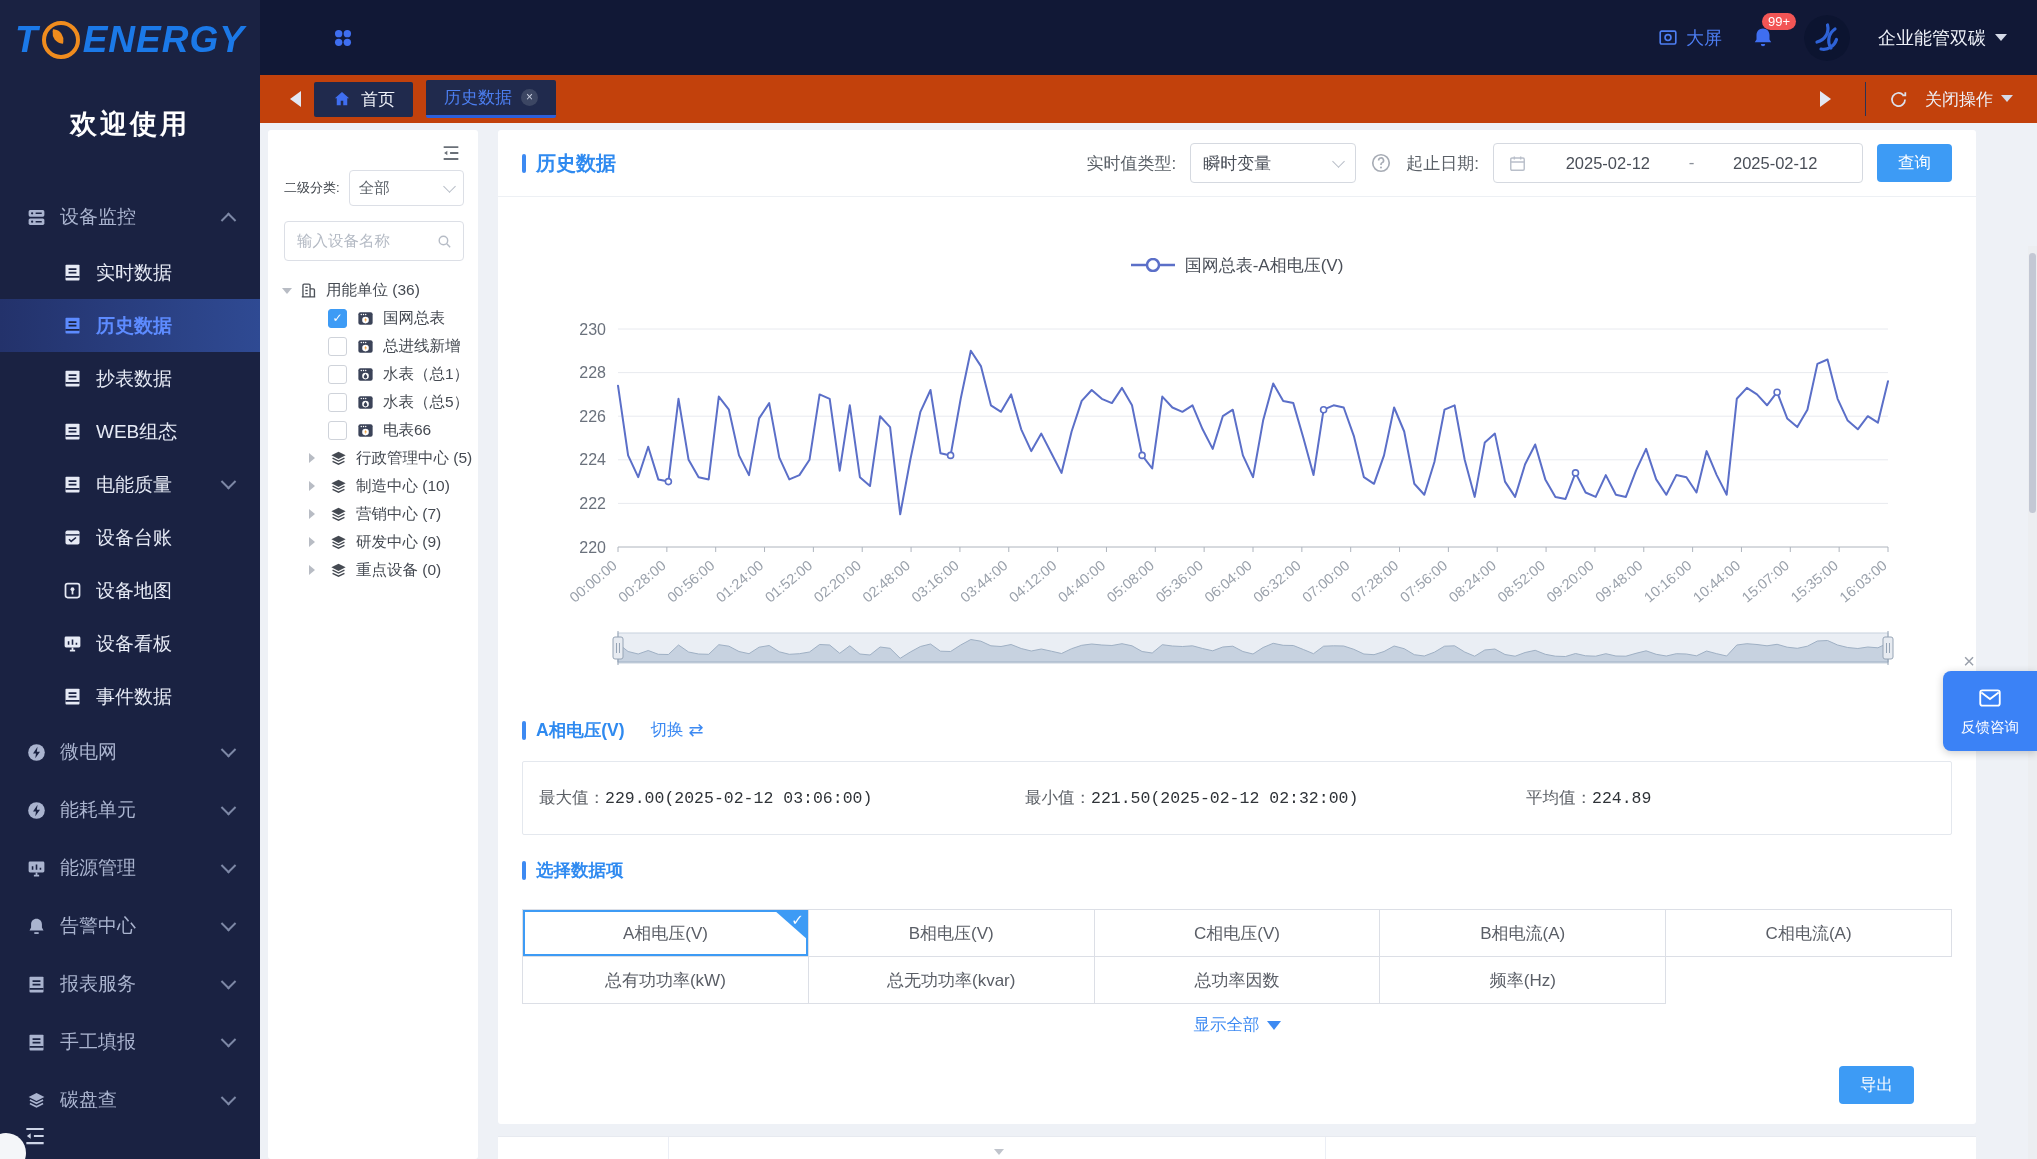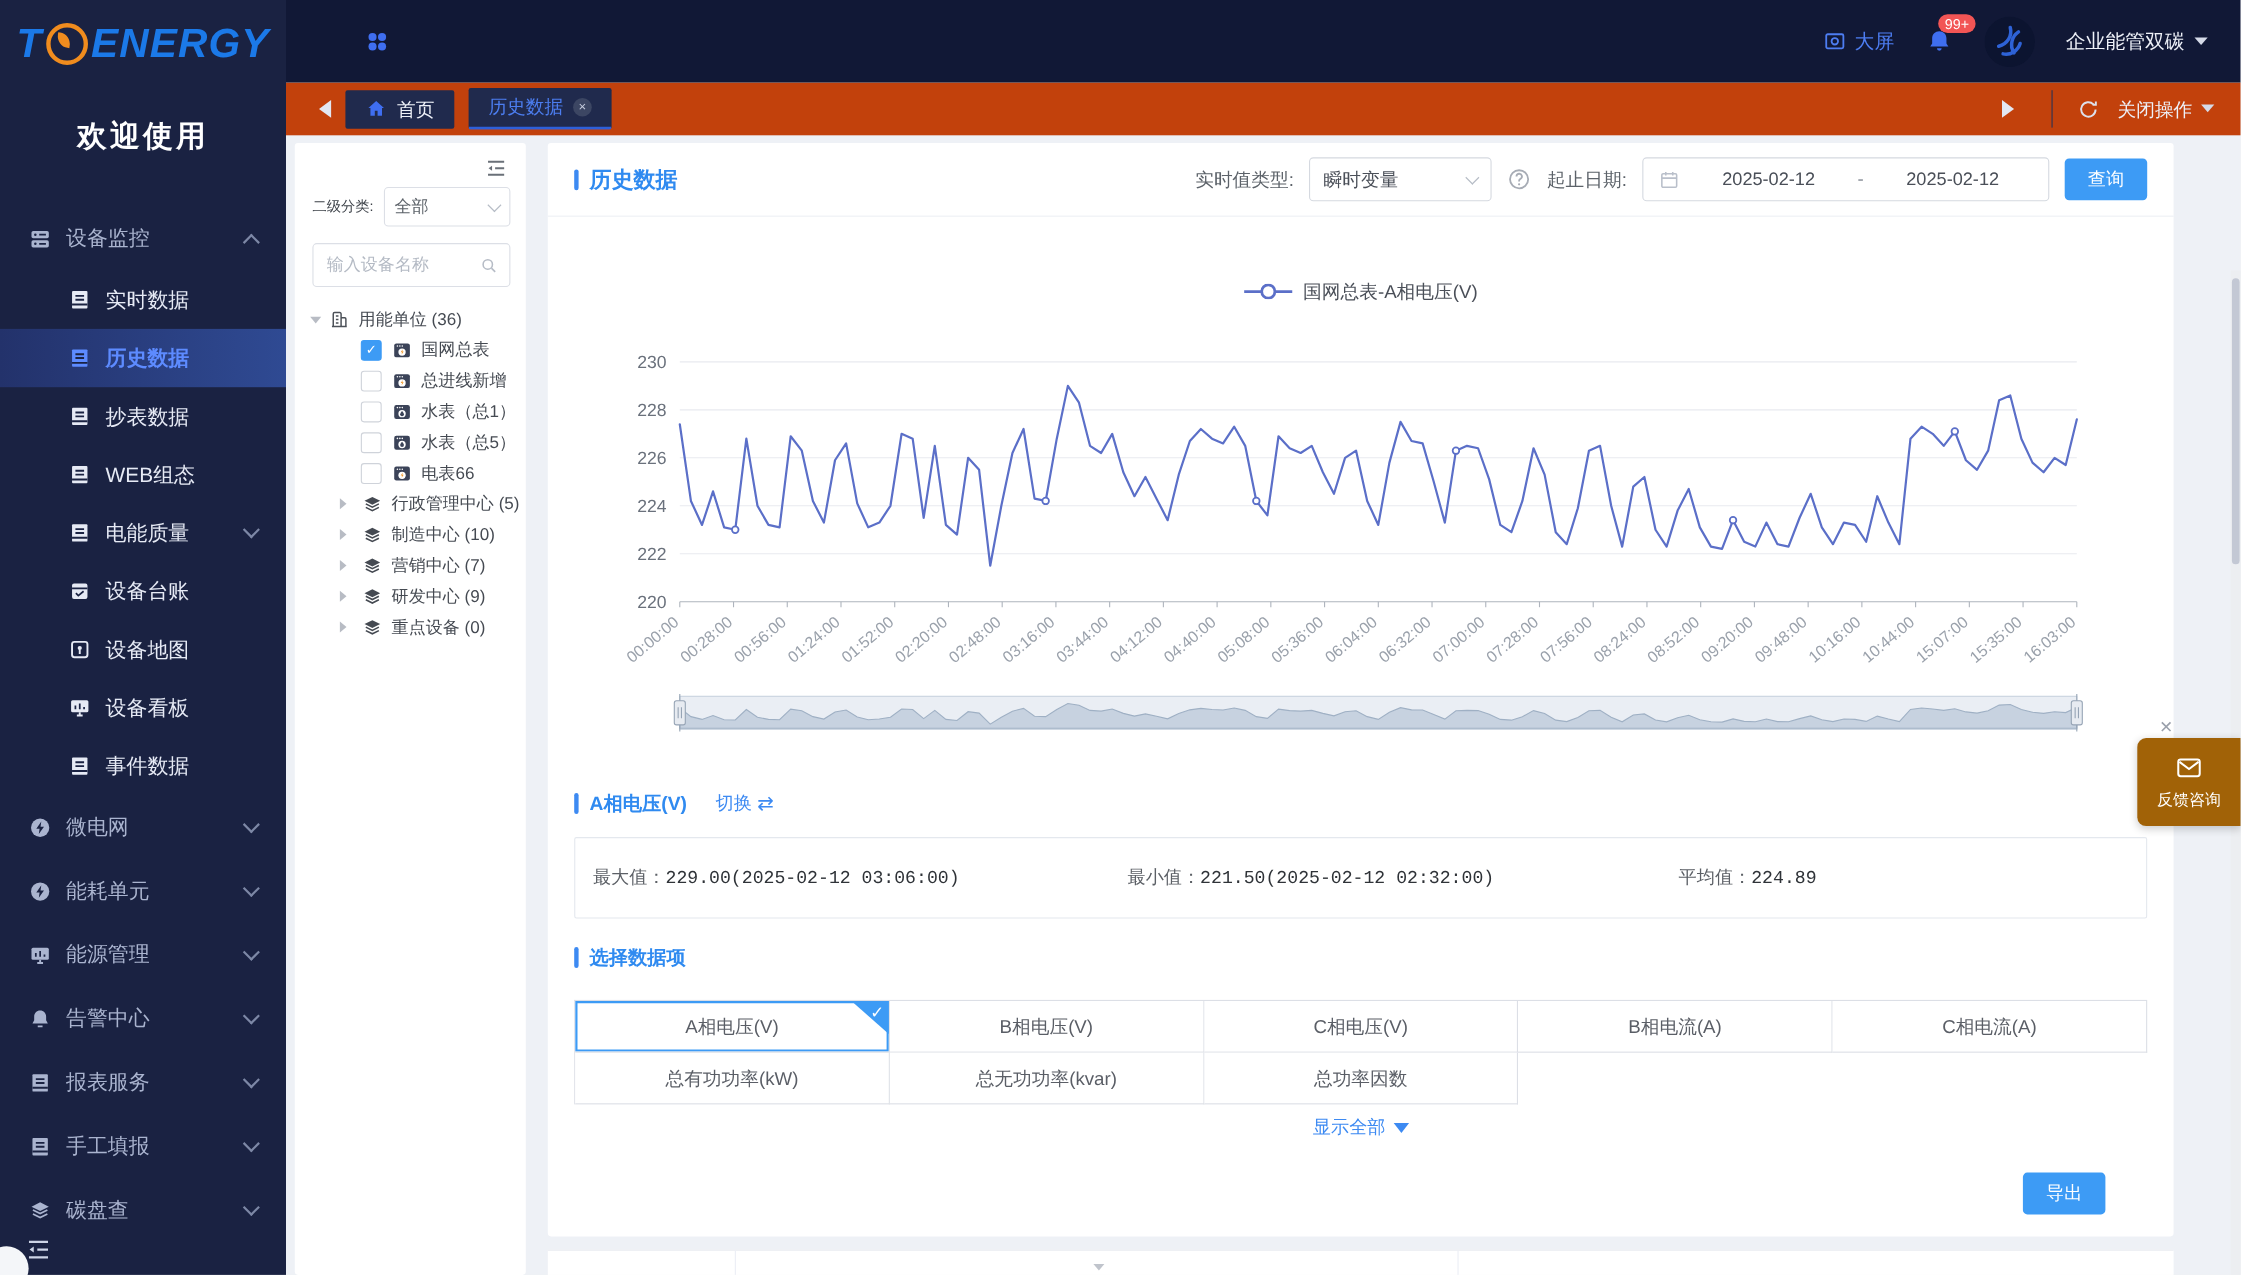--- a/index.html
+++ b/index.html
@@ -117,21 +117,21 @@
   .show-all .tri{width:0;height:0;border:7px solid transparent;border-top:9px solid #3d8af2;margin-top:8px;}
   .export-row{margin-top:30px;display:flex;justify-content:flex-end;padding-right:62px;}
   .gap12{height:12px;}
   .card-bottom{background:#fff;flex:1;display:flex;border-top:1px solid #e7eaf0;position:relative;}
   .stub-cell{border-right:1px solid #ebeef5;height:100%;}
   .sort-ic{position:absolute;left:496px;top:12px;width:0;height:0;border:5px solid transparent;border-top:6px solid #c0c4cc;}
   
   .vscroll{position:absolute;top:123px;right:0;bottom:0;width:9px;background:#eceef1;z-index:8;}
   .vscroll .thumb{margin:7px auto 0;width:7px;height:260px;background:#c3c8d4;border-radius:4px;}
   .fb-close{position:absolute;top:528px;right:62px;color:#9aa0ab;font-size:20px;cursor:pointer;z-index:10;line-height:1;}
-  .fb-box{position:absolute;top:548px;right:0;width:94px;height:80px;background:#a16207;border-radius:8px 0 0 8px;display:flex;flex-direction:column;align-items:center;justify-content:center;gap:7px;color:#fff;font-size:14.5px;cursor:pointer;z-index:10;box-shadow:0 2px 8px rgba(0,0,0,.2);}
+  .fb-box{position:absolute;top:548px;right:0;width:94px;height:80px;background:#3b82f6;border-radius:8px 0 0 8px;display:flex;flex-direction:column;align-items:center;justify-content:center;gap:7px;color:#fff;font-size:14.5px;cursor:pointer;z-index:10;box-shadow:0 2px 8px rgba(0,0,0,.2);}
   .fb-box svg{width:26px;height:26px;}
 </style>
 </head>
 <body>
 
 <div class="app">
 
   <div class="sidebar">
     <div class="logo">
       <span class="lt">T</span>
@@ -728,20 +728,23 @@
               </div>
               <div class="cell">
                 <span>总有功功率(kW)</span>
               </div>
               <div class="cell">
                 <span>总无功功率(kvar)</span>
               </div>
               <div class="cell">
                 <span>总功率因数</span>
               </div>
+              <div class="cell">
+                <span>频率(Hz)</span>
+              </div>
             </div>
           <div class="show-all">
             <span>显示全部</span>
             <span class="tri"></span>
           </div>
           <div class="export-row">
             <button class="btn">导出</button>
           </div>
         </div>
         <div class="gap12"></div>

